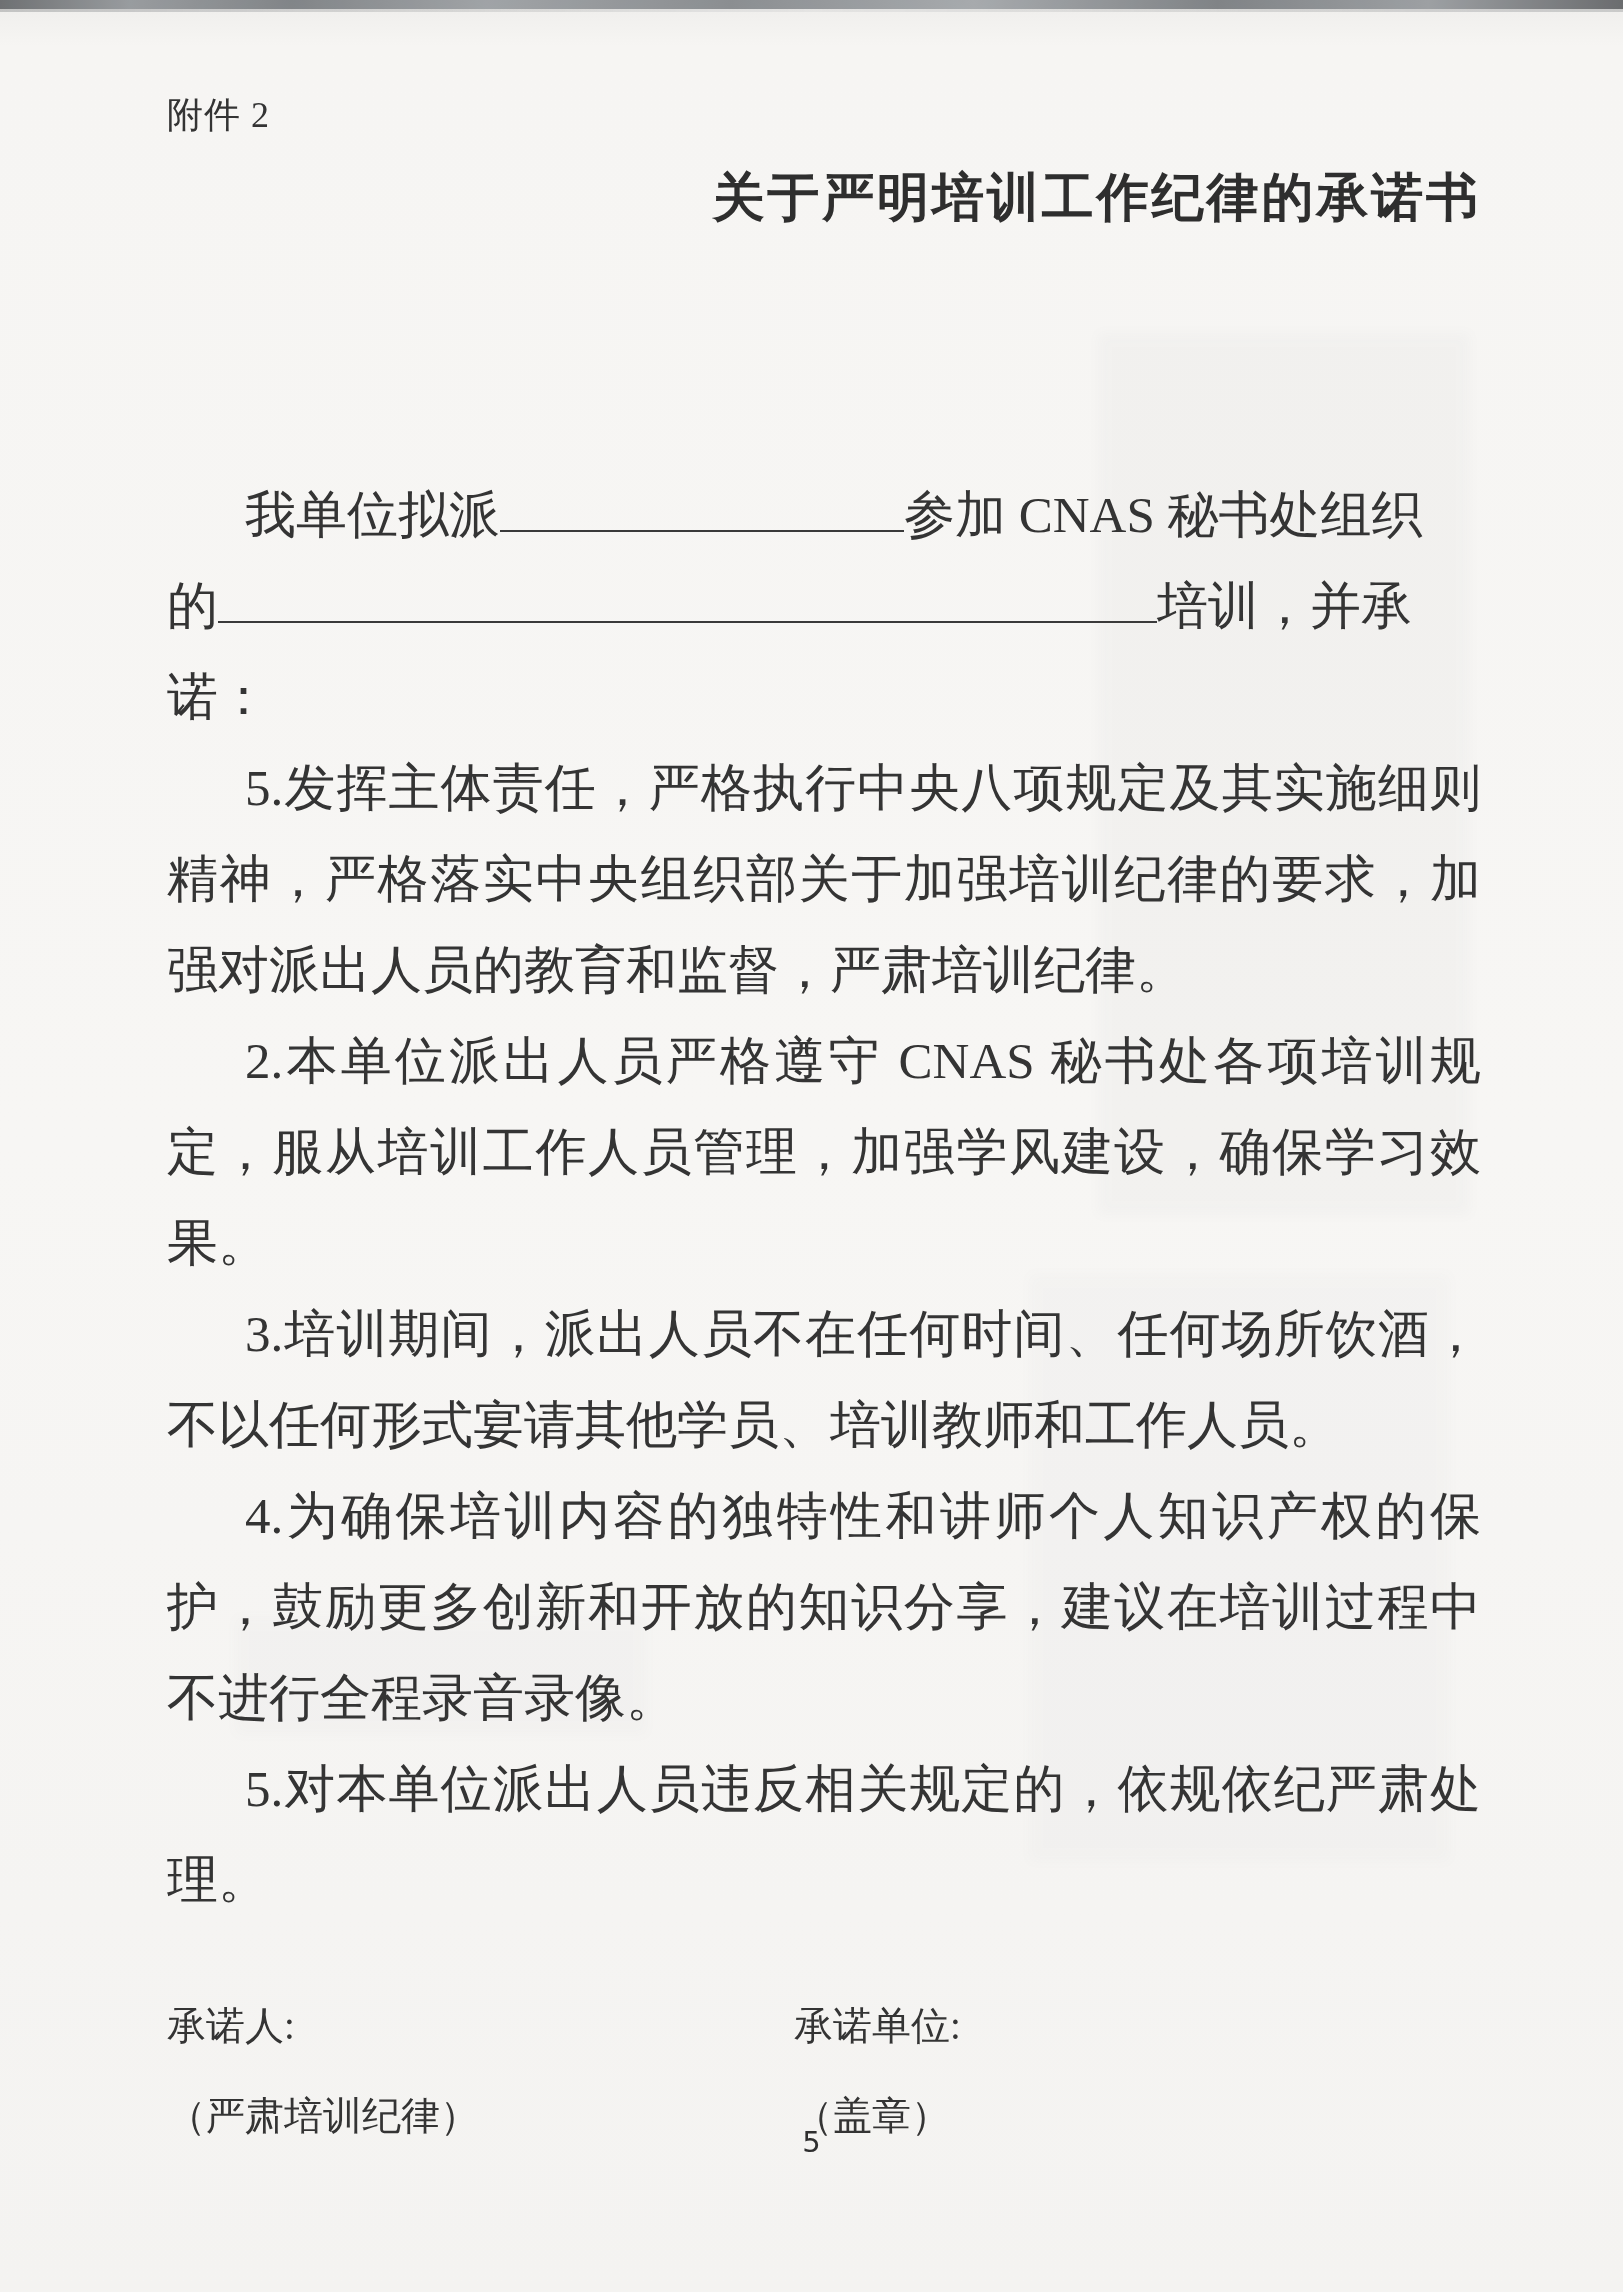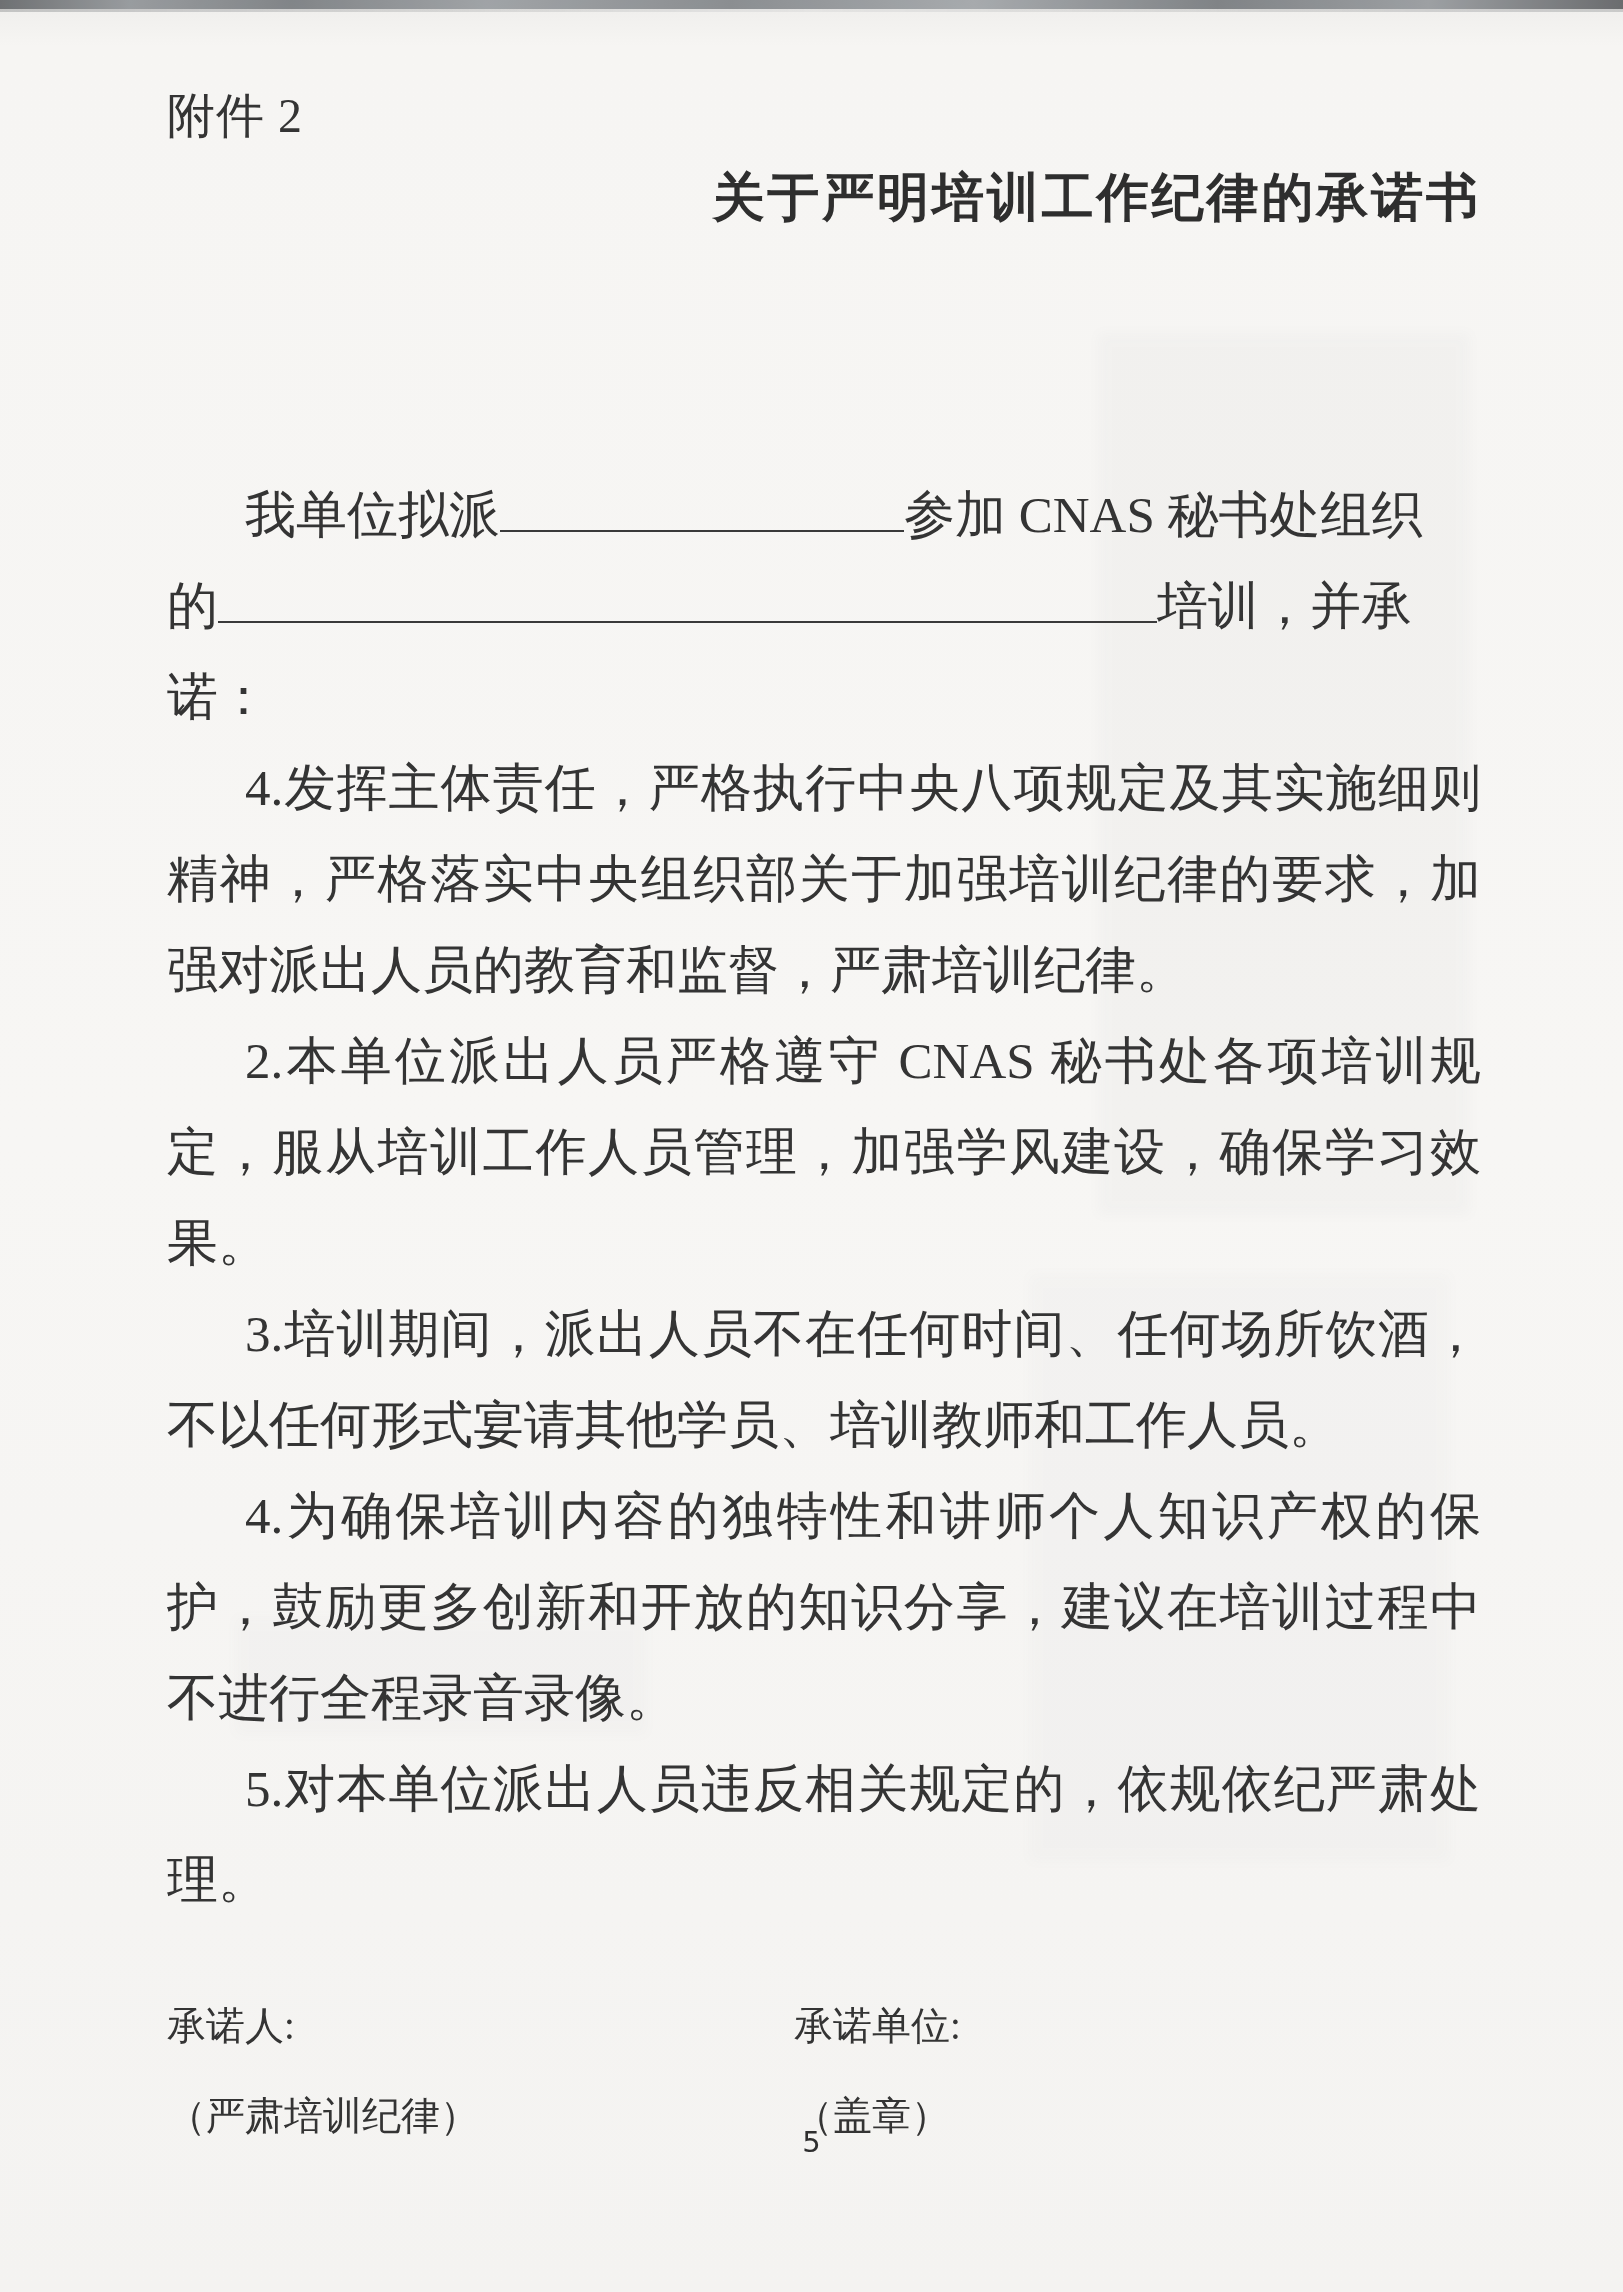--- a/index.html
+++ b/index.html
@@ -46,21 +46,21 @@
   .ghost.g2 { left: 235px;  top: 1617px; width: 412px; height: 118px; opacity: 0.025; }
   .ghost.g3 { left: 1029px; top: 1274px; width: 421px; height: 588px; opacity: 0.025; }
 
   .content {
     position: relative;
     padding: 0 142px 0 167px;
   }
   .attachment-label {
     margin: 0;
     padding-top: 92px;
-    font-size: 48px;
+    font-size: 36px;
     line-height: 47px;
     letter-spacing: 1px;
   }
   .doc-title {
     margin: 23.5px 0 0 0;
     text-align: right;
     font-size: 52px;
     font-weight: bold;
     letter-spacing: 2.9px;
     line-height: 69px;
@@ -125,21 +125,21 @@
   <div class="content">
 
     <p class="attachment-label">附件 2</p>
 
     <h1 class="doc-title">关于严明培训工作纪律的承诺书</h1>
 
     <div class="body-text">
 
       <p class="intro"><span class="indent"></span><span>我单位拟派</span><span class="blank blank-1"></span><span>参加 CNAS 秘书处组织</span><br><span>的</span><span class="blank blank-2"></span><span>培训，并承</span><br><span>诺：</span></p>
 
-      <p class="para">4.发挥主体责任，严格执行中央八项规定及其实施细则精神，严格落实中央组织部关于加强培训纪律的要求，加强对派出人员的教育和监督，严肃培训纪律。</p>
+      <p class="para">5.发挥主体责任，严格执行中央八项规定及其实施细则精神，严格落实中央组织部关于加强培训纪律的要求，加强对派出人员的教育和监督，严肃培训纪律。</p>
       <p class="para">2.本单位派出人员严格遵守 CNAS 秘书处各项培训规定，服从培训工作人员管理，加强学风建设，确保学习效果。</p>
       <p class="para">3.培训期间，派出人员不在任何时间、任何场所饮酒，不以任何形式宴请其他学员、培训教师和工作人员。</p>
       <p class="para">4.为确保培训内容的独特性和讲师个人知识产权的保护，鼓励更多创新和开放的知识分享，建议在培训过程中不进行全程录音录像。</p>
       <p class="para">5.对本单位派出人员违反相关规定的，依规依纪严肃处理。</p>
     </div>
 
     <div class="signature">
       <div class="sig-row">
         <span class="sig-col-left">承诺人:</span>
         <span class="sig-col-right">承诺单位:</span>

